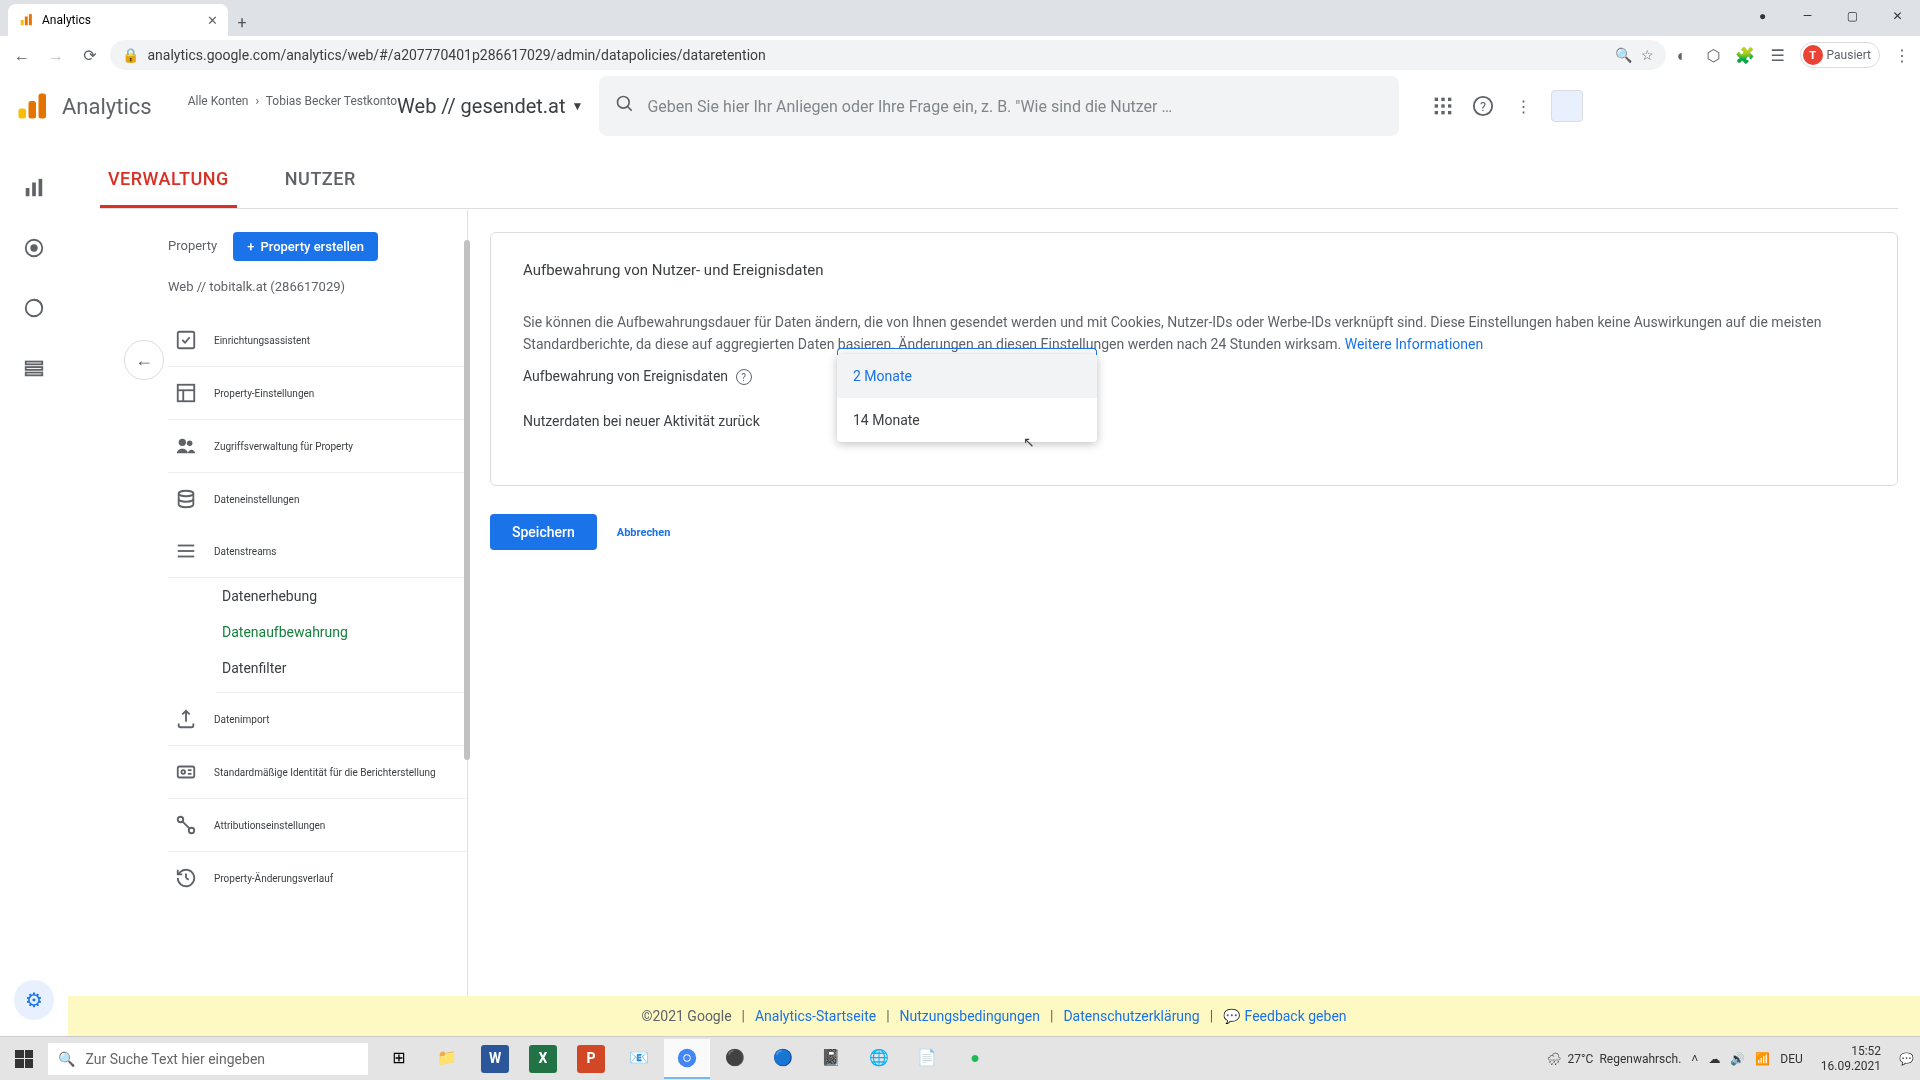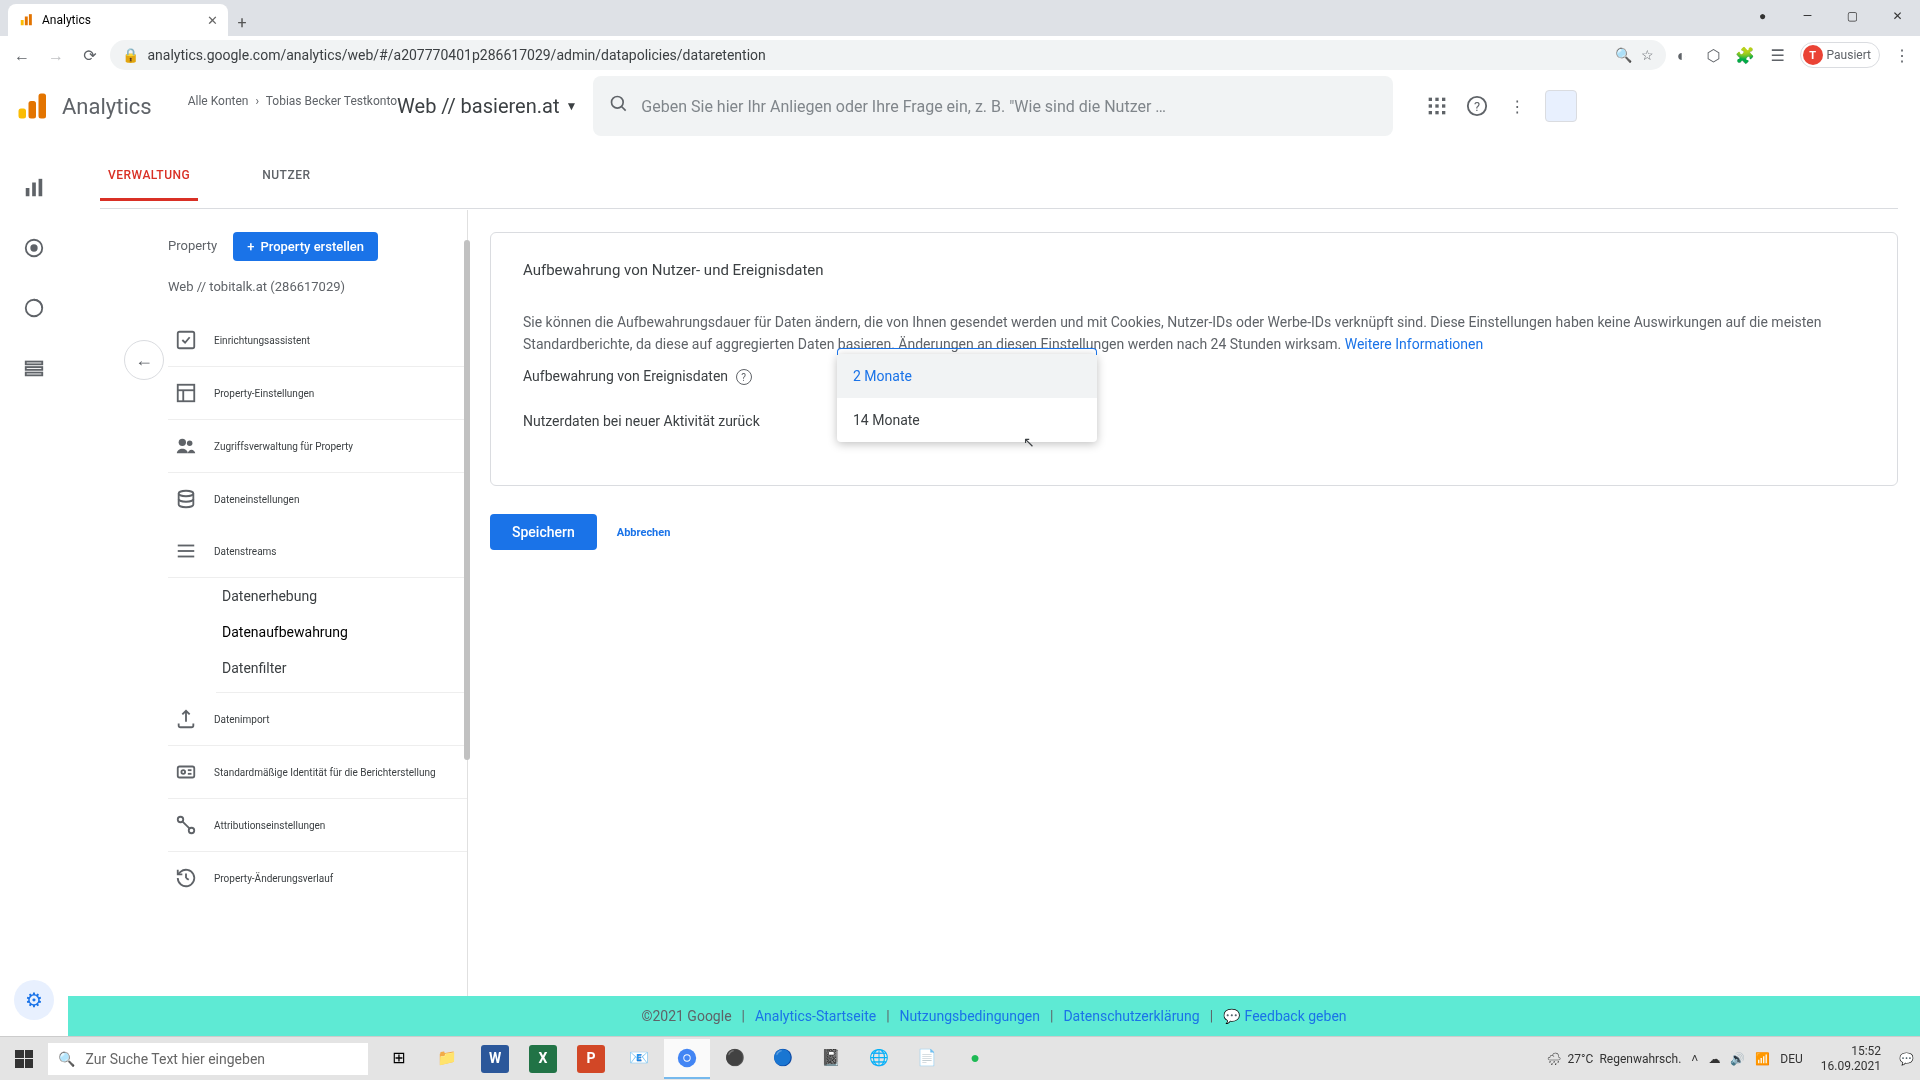--- a/index.html
+++ b/index.html
@@ -37,60 +37,60 @@
 .hdr-icon { width: 24px; height: 24px; color: #5f6368; display: flex; align-items: center; justify-content: center; }
 .avatar-box { width: 32px; height: 32px; background: #e8f0fe; border: 1px solid #dadce0; border-radius: 4px; }
 
 
 .icon-rail { position: absolute; left: 0; top: 160px; width: 68px; display: flex; flex-direction: column; align-items: center; gap: 36px; padding-top: 16px; }
 .rail-icon { width: 24px; height: 24px; color: #5f6368; display: flex; align-items: center; justify-content: center; }
 .gear-bottom { position: absolute; left: 14px; bottom: 60px; width: 40px; height: 40px; border-radius: 50%; background: #e8f0fe; color: #1a73e8; display: flex; align-items: center; justify-content: center; font-size: 20px; }
 
 
 .admin-body { position: absolute; left: 68px; top: 150px; right: 0; bottom: 44px; display: flex; }
-.admin-tabs { position: absolute; left: 100px; top: 152px; display: flex; gap: 56px; font-size: 12px; font-weight: 500; letter-spacing: 0.5px; }
+.admin-tabs { position: absolute; left: 100px; top: 152px; display: flex; gap: 40px; font-size: 18px; font-weight: 500; letter-spacing: 0.5px; }
 .admin-tab { padding: 16px 8px; color: #5f6368; }
 .admin-tab.active { color: #d93025; border-bottom: 3px solid #d93025; }
 .tab-underline { position: absolute; left: 100px; right: 22px; top: 208px; height: 1px; background: #dadce0; }
 .admin-content { display: flex; width: 100%; padding-top: 60px; }
 .back-arrow { position: absolute; left: 124px; top: 340px; width: 40px; height: 40px; border: 1px solid #dadce0; border-radius: 50%; background: #fff; z-index: 5; display: flex; align-items: center; justify-content: center; color: #5f6368; font-size: 18px; }
 
 
 .settings-sidebar { width: 300px; margin-left: 100px; padding-top: 22px; border-right: 1px solid #e0e0e0; position: relative; }
 .scroll-indicator { position: absolute; right: -3px; top: 30px; width: 6px; height: 520px; background: #c1c1c1; border-radius: 3px; }
 .property-label { font-size: 13px; color: #5f6368; margin-bottom: 2px; }
 .create-btn { background: #1a73e8; color: #fff; border: none; border-radius: 4px; padding: 7px 14px; font-size: 13px; font-weight: 500; display: inline-flex; align-items: center; gap: 6px; cursor: pointer; }
 .create-row { display: flex; align-items: center; gap: 16px; margin-bottom: 18px; }
 .property-id { font-size: 13px; color: #5f6368; margin-bottom: 20px; }
 .nav-item { display: flex; align-items: center; gap: 16px; padding: 14px 6px; color: #3c4043; font-size: 10px; border-bottom: 1px solid #eee; cursor: pointer; }
 .nav-item:last-child { border-bottom: none; }
 .nav-icon { width: 24px; height: 24px; color: #5f6368; display: flex; align-items: center; justify-content: center; flex-shrink: 0; }
 .sub-items { padding-left: 48px; }
 .sub-item { padding: 10px 6px; font-size: 14px; color: #3c4043; cursor: pointer; }
-.sub-item.active { color: #000000; }
+.sub-item.active { color: #15803d; }
 
 
 .main-panel { flex: 1; padding: 22px 22px 22px 22px; }
 .card { border: 1px solid #dadce0; border-radius: 6px; padding: 28px 32px; background: #fff; }
 .card-title { font-size: 15px; color: #3c4043; margin-bottom: 32px; font-weight: 400; }
 .card-desc { font-size: 14px; color: #5f6368; line-height: 1.6; margin-bottom: 12px; }
 .card-desc a { color: #1a73e8; text-decoration: none; }
 .form-row { display: flex; align-items: center; gap: 24px; margin-bottom: 28px; font-size: 14px; color: #3c4043; position: relative; }
 .help-circle { display: inline-flex; width: 16px; height: 16px; border: 1px solid #5f6368; border-radius: 50%; align-items: center; justify-content: center; font-size: 10px; color: #5f6368; margin-left: 4px; }
 .dropdown-open { position: absolute; left: 314px; top: -14px; width: 260px; background: #fff; border-radius: 4px; box-shadow: 0 2px 10px rgba(0,0,0,0.25); z-index: 20; }
 .dropdown-open::before { content: ''; position: absolute; top: -6px; left: 0; right: 0; height: 6px; border: 1px solid #1a73e8; border-bottom: none; border-radius: 4px 4px 0 0; }
 .dd-option { padding: 14px 16px; font-size: 14px; cursor: pointer; }
 .dd-option.selected { color: #1a73e8; background: #f1f3f4; }
 .cursor-ptr { position: absolute; left: 500px; top: 66px; font-size: 14px; z-index: 25; }
 .actions { margin-top: 28px; display: flex; gap: 20px; }
 .btn-primary { background: #1a73e8; color: #fff; border: none; border-radius: 4px; padding: 10px 22px; font-size: 14px; font-weight: 500; cursor: pointer; }
 .btn-text { background: none; border: none; color: #1a73e8; font-size: 11px; font-weight: 700; cursor: pointer; }
 
 
-.ga-footer { position: absolute; bottom: 44px; left: 68px; right: 0; height: 40px; display: flex; align-items: center; justify-content: center; font-size: 14px; color: #5f6368; gap: 4px; background: #5eead4; }
+.ga-footer { position: absolute; bottom: 44px; left: 68px; right: 0; height: 40px; display: flex; align-items: center; justify-content: center; font-size: 14px; color: #5f6368; gap: 4px; background: #fef9c3; }
 .ga-footer a { color: #1a73e8; text-decoration: none; }
 .footer-sep { margin: 0 6px; }
 
 
 .taskbar { position: absolute; bottom: 0; left: 0; right: 0; height: 44px; background: #e4e4e4; border-top: 1px solid #ccc; display: flex; align-items: center; }
 .start-btn { width: 48px; height: 44px; display: flex; align-items: center; justify-content: center; }
 .win-logo { width: 18px; height: 18px; display: grid; grid-template-columns: 1fr 1fr; grid-template-rows: 1fr 1fr; gap: 1px; }
 .win-logo span { background: #333; }
 .search-box { background: #fff; height: 32px; width: 320px; display: flex; align-items: center; padding: 0 10px; gap: 10px; font-size: 14px; color: #666; margin-right: 8px; }
 .task-icons { display: flex; gap: 2px; align-items: center; height: 100%; }
@@ -158,21 +158,21 @@
       </svg>
   </span>
   <span class="ga-title">Analytics</span>
   <div class="account-picker">
     <div class="crumb">
       <span>Alle Konten</span>
       <span class="crumb-chevron">›</span>
       <span>Tobias Becker Testkonto</span>
     </div>
     <div class="property-name">
-      <span>Web // basieren.at</span>
+      <span>Web // gesendet.at</span>
       <span style="font-size:12px">▼</span>
     </div>
   </div>
   <div class="search-bar">
     <span>
       <svg width="20" height="20" viewBox="0 0 24 24" fill="none" stroke="#5f6368" stroke-width="2">
           <circle cx="10" cy="10" r="7"></circle>
           <line x1="20" y1="20" x2="15" y2="15"></line>
         </svg>
     </span>

